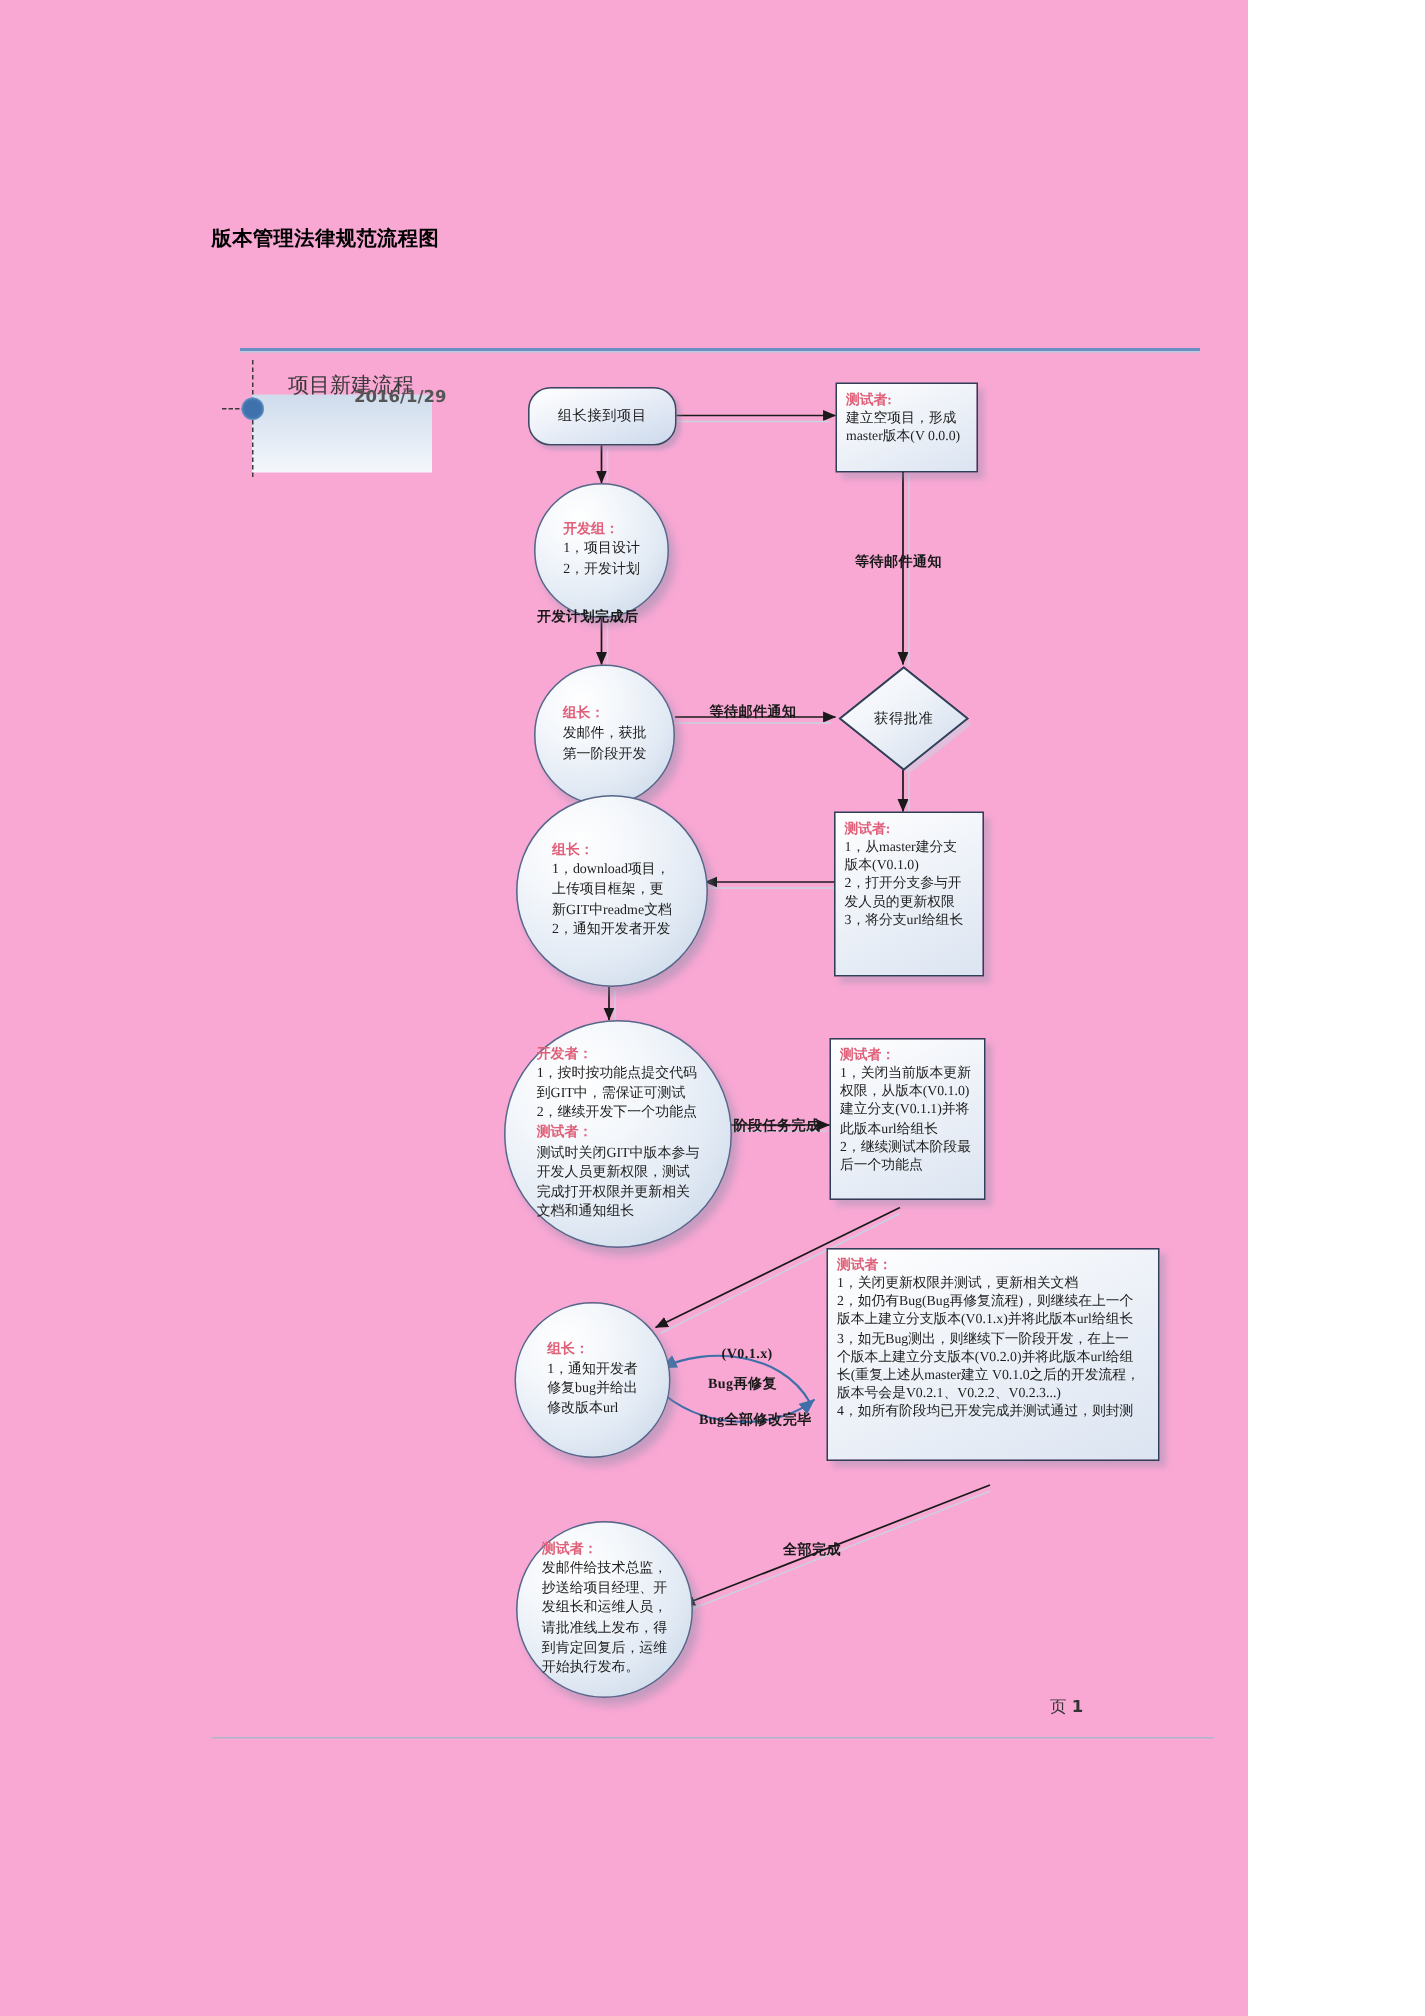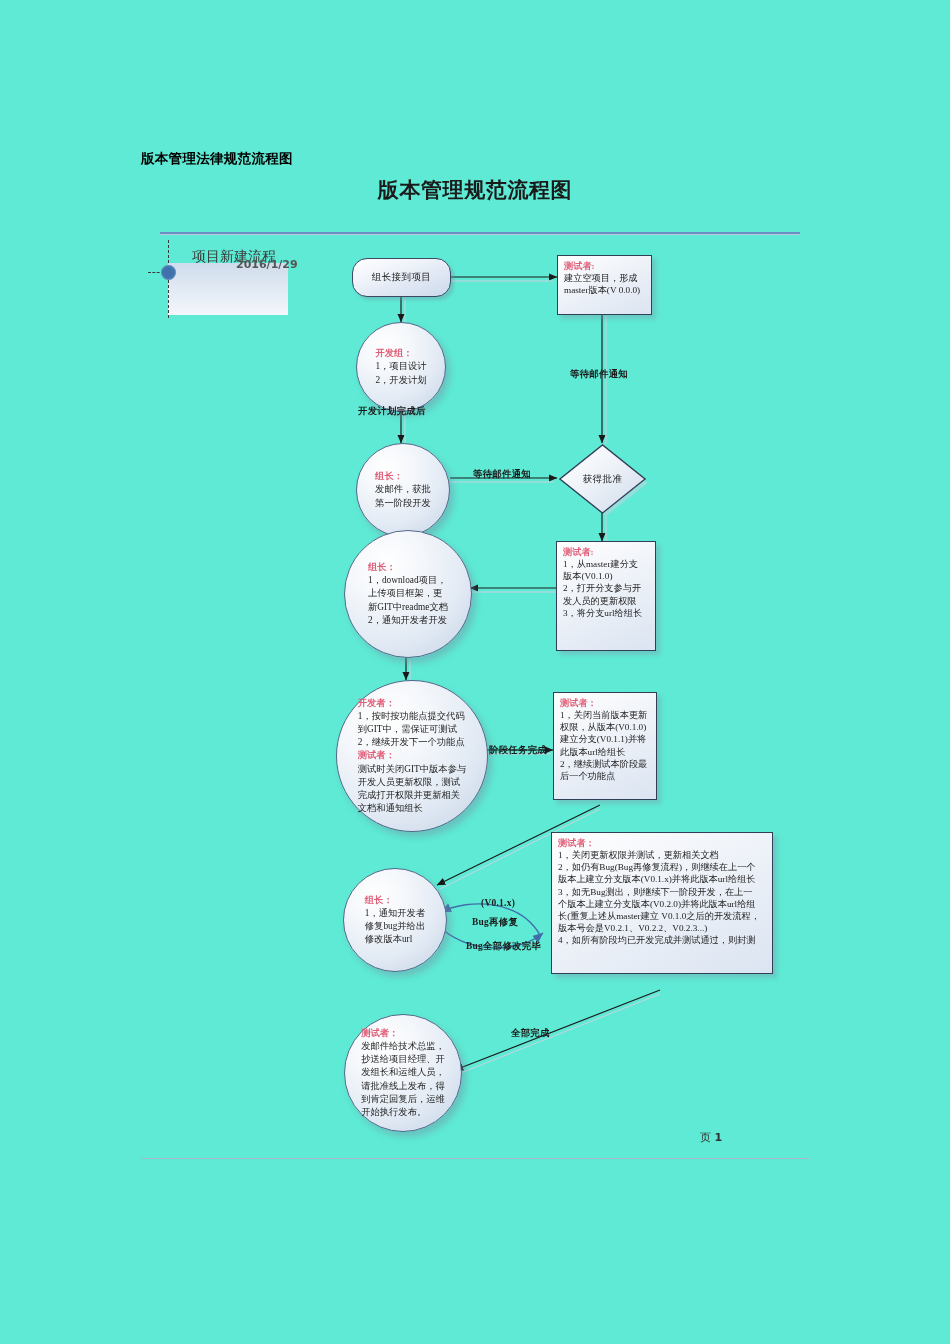--- a/index.html
+++ b/index.html
@@ -10,22 +10,22 @@
   body {
     width: 950px;
     height: 1344px;
     position: relative;
     font-family: "Liberation Serif", serif;
     overflow: hidden;
   }
   .page {
     position: absolute;
     left: 0; top: 0;
-    width: 950px; height: 1344px;
-    background: #5eead4;
+    width: 832px; height: 1344px;
+    background: #f9a8d4;
   }
   
   .doc-heading {
     position: absolute;
     left: 141px; top: 150px;
     font-family: "DejaVu Sans", sans-serif;
     font-size: 13.5px;
     font-weight: bold;
     color: #000;
     letter-spacing: .3px;
@@ -203,21 +203,20 @@
     letter-spacing: .3px;
   }
 </style>
 </head>
 <body>
 
 <div class="page">
 
   <div class="doc-heading">版本管理法律规范流程图</div>
 
-  <div class="diagram-title">版本管理规范流程图</div>
   <div class="title-rule"></div>
 
   <svg id="svg-layer" viewBox="0 0 950 1344">
     <defs>
       <marker id="ah" markerWidth="9" markerHeight="9" refX="7.2" refY="3.2" orient="auto">
         <path d="M0,0 L7.5,3.2 L0,6.4 z" fill="#1a1a1a"></path>
       </marker>
       <marker id="ahb" markerWidth="9" markerHeight="9" refX="7.2" refY="3.2" orient="auto">
         <path d="M0,0 L7.5,3.2 L0,6.4 z" fill="#3f6fa8"></path>
       </marker>
@@ -402,21 +401,21 @@
     </div>
   </div>
 
   <div class="elabel" style="left:358px; top:405px;">开发计划完成后</div>
   <div class="elabel" style="left:570px; top:368px;">等待邮件通知</div>
   <div class="elabel" style="left:473px; top:468px;">等待邮件通知</div>
   <div class="elabel" style="left:489px; top:744px;">阶段任务完成</div>
   <div class="elabel" style="left:472px; top:884px;margin-top:32px;">Bug再修复</div>
   <div class="elabel" style="left:481px; top:898px;">(V0.1.x)</div>
   <div class="elabel" style="left:466px; top:940px;">Bug全部修改完毕</div>
-  <div class="elabel" style="left:511px; top:1027px;">全部完成</div>
+  <div class="elabel" style="left:522px; top:1027px;">全部完成</div>
 
   <div class="footer-page">
     <span>页</span>
     <b>1</b>
   </div>
   <div class="footer-rule"></div>
 
 </div>
 
 </body></html>

